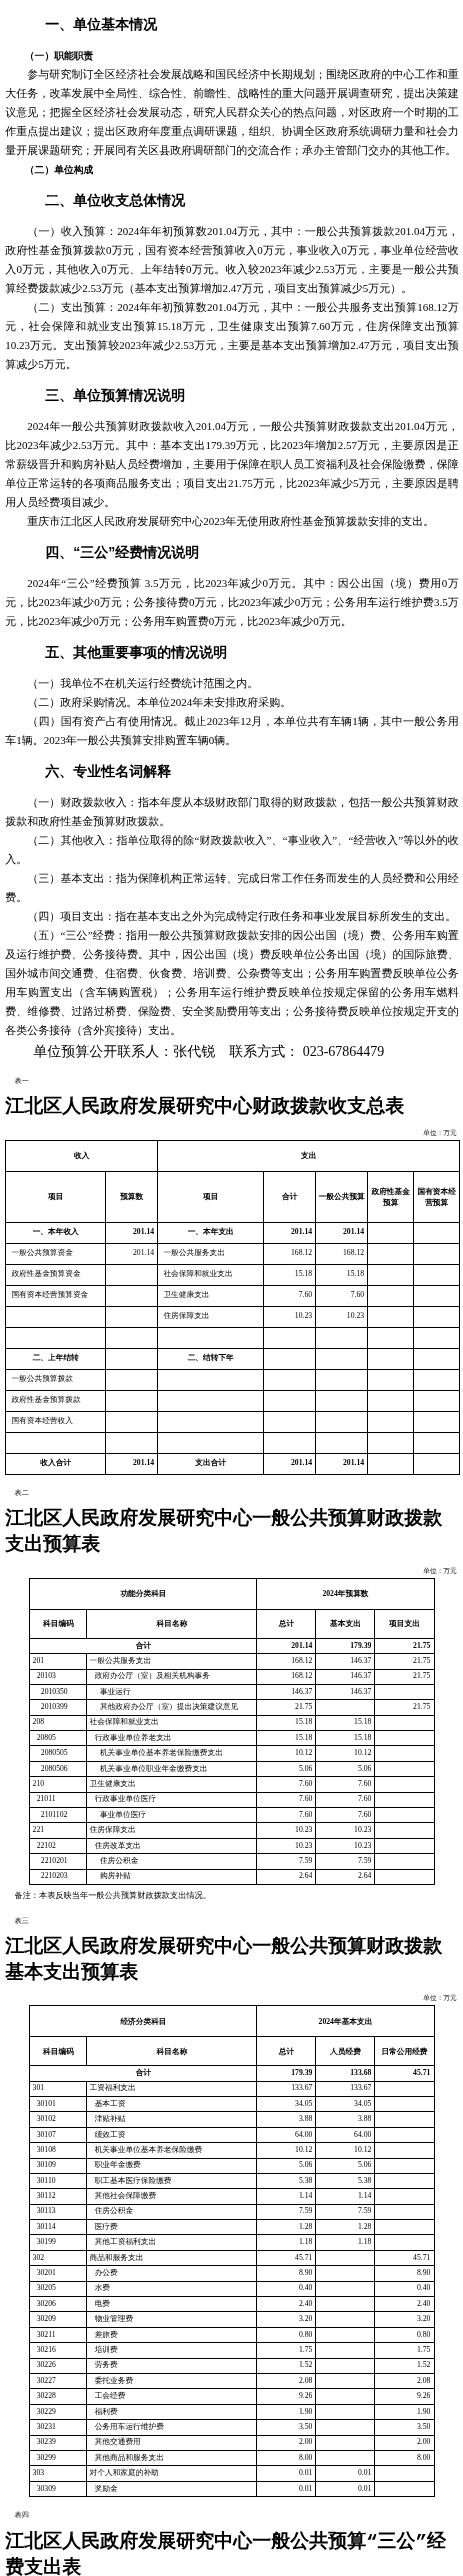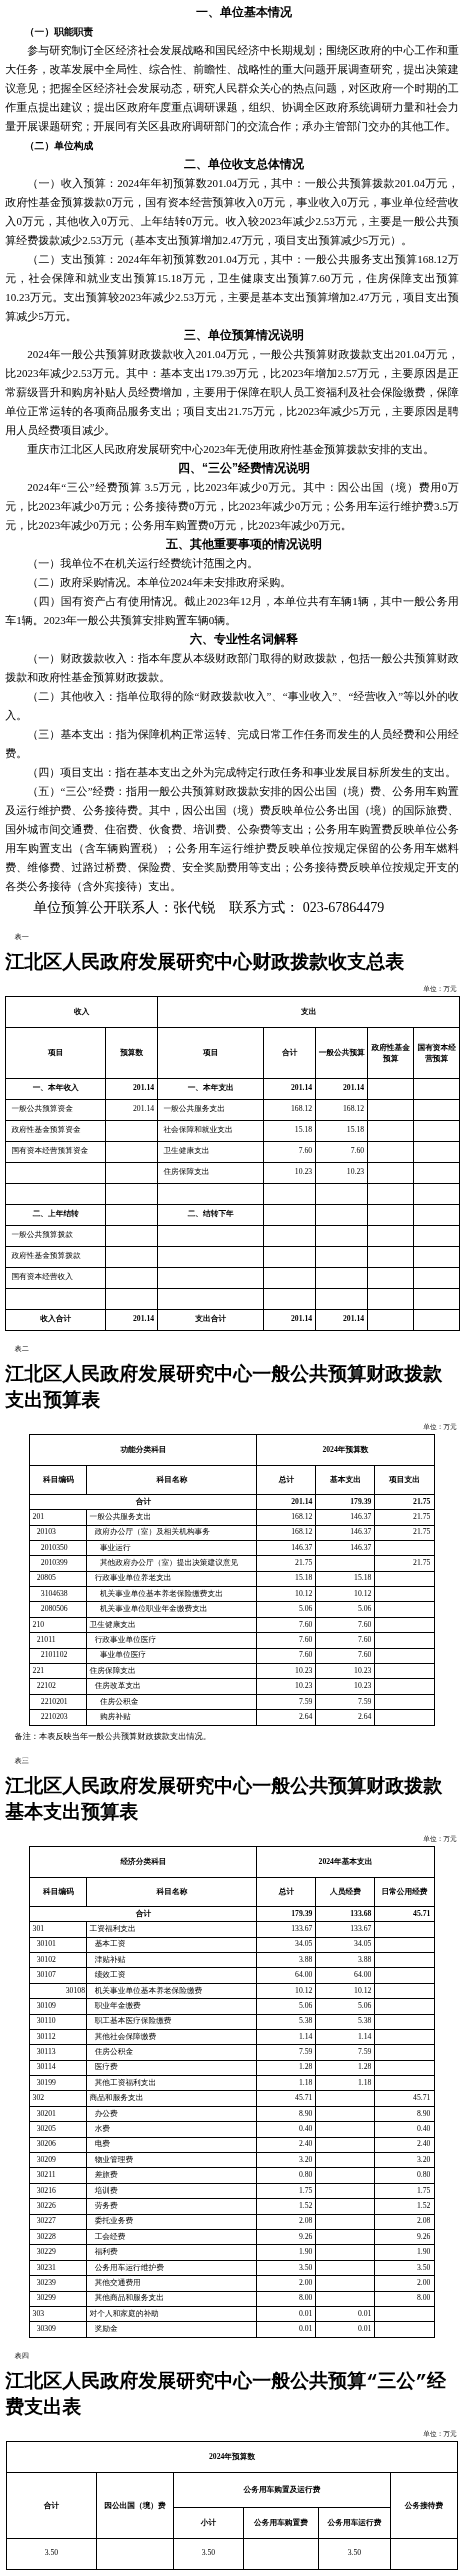--- a/index.html
+++ b/index.html
@@ -1,19 +1,19 @@
 <!DOCTYPE html>
 <html style="font-size:8.2px"><head>
 <meta charset="utf-8">
 <style>
   html,body{margin:0;padding:0;background:#ffffff;}
   body{width:464px;font-family:"Liberation Serif","DejaVu Serif",serif;color:#000;}
   .page{width:464px;box-sizing:border-box;padding:3.1px 5.2px 20.6px 5.2px;}
   
-  .h1{font-family:"Liberation Sans","DejaVu Sans",sans-serif;font-weight:bold;font-size:12px;line-height:19px;text-indent:2em;margin:0;text-align:center;}
+  .h1{font-family:"Liberation Sans","DejaVu Sans",sans-serif;font-weight:bold;font-size:14px;line-height:19px;text-indent:2em;margin:12px;}
   .h2{font-weight:bold;font-size:9.8px;line-height:19px;text-indent:2em;margin:0;}
   .para{font-size:11px;line-height:19px;text-align:justify;text-indent:2em;margin:0;}
   .contact{font-weight:normal;font-size:14px;line-height:20.6px;text-indent:2em;margin:2.1px 0 0 0;}
   
   .tbl-label{font-size:7.2px;margin:13.4px 0 1px 9.3px;}
   .tbl-title{font-size:19px;font-weight:bold;text-align:left;margin:7.2px 0 5.2px 0;font-family:Liberation Mono, monospace;}
   .unit{font-size:6.7px;text-align:right;margin:9.3px 2.1px 2.1px 0;}
   table{border-collapse:collapse;table-layout:fixed;margin:0 auto;}
   th,td{border:0.5px solid #000;font-size:7.7px;padding:0.5px 1.5px;word-break:break-all;vertical-align:middle;}
   table{border:1px solid #000;}
@@ -264,28 +264,35 @@
             <td class="num">&nbsp;</td>
           </tr>
           <tr>
             <td class="code" style="padding-left: 10.3px;">2010399</td>
             <td class="name" style="padding-left: 12.4px;">其他政府办公厅（室）提出决策建议意见</td>
             <td class="num">21.75</td>
             <td class="num">&nbsp;</td>
             <td class="num">21.75</td>
           </tr>
           <tr>
+            <td class="code" style="padding-left: 2.1px;">208</td>
+            <td class="name" style="padding-left: 2.1px;">社会保障和就业支出</td>
+            <td class="num">15.18</td>
+            <td class="num">15.18</td>
+            <td class="num">&nbsp;</td>
+          </tr>
+          <tr>
             <td class="code" style="padding-left: 6.2px;">20805</td>
             <td class="name" style="padding-left: 7.2px;">行政事业单位养老支出</td>
             <td class="num">15.18</td>
             <td class="num">15.18</td>
             <td class="num">&nbsp;</td>
           </tr>
           <tr>
-            <td class="code" style="padding-left: 10.3px;">3104638</td>
+            <td class="code" style="padding-left: 10.3px;">2080505</td>
             <td class="name" style="padding-left: 12.4px;">机关事业单位基本养老保险缴费支出</td>
             <td class="num">10.12</td>
             <td class="num">10.12</td>
             <td class="num">&nbsp;</td>
           </tr>
           <tr>
             <td class="code" style="padding-left: 10.3px;">2080506</td>
             <td class="name" style="padding-left: 12.4px;">机关事业单位职业年金缴费支出</td>
             <td class="num">5.06</td>
             <td class="num">5.06</td>
@@ -399,21 +406,21 @@
             <td class="num">&nbsp;</td>
           </tr>
           <tr>
             <td class="code" style="padding-left: 6.2px;">30107</td>
             <td class="name" style="padding-left: 7.2px;">绩效工资</td>
             <td class="num">64.00</td>
             <td class="num">64.00</td>
             <td class="num">&nbsp;</td>
           </tr>
           <tr>
-            <td class="code" style="padding-left: 6.2px; text-align: right;">30108</td>
+            <td class="code" style="padding-left: 6.2px;">30108</td>
             <td class="name" style="padding-left: 7.2px;">机关事业单位基本养老保险缴费</td>
             <td class="num">10.12</td>
             <td class="num">10.12</td>
             <td class="num">&nbsp;</td>
           </tr>
           <tr>
             <td class="code" style="padding-left: 6.2px;">30109</td>
             <td class="name" style="padding-left: 7.2px;">职业年金缴费</td>
             <td class="num">5.06</td>
             <td class="num">5.06</td>

